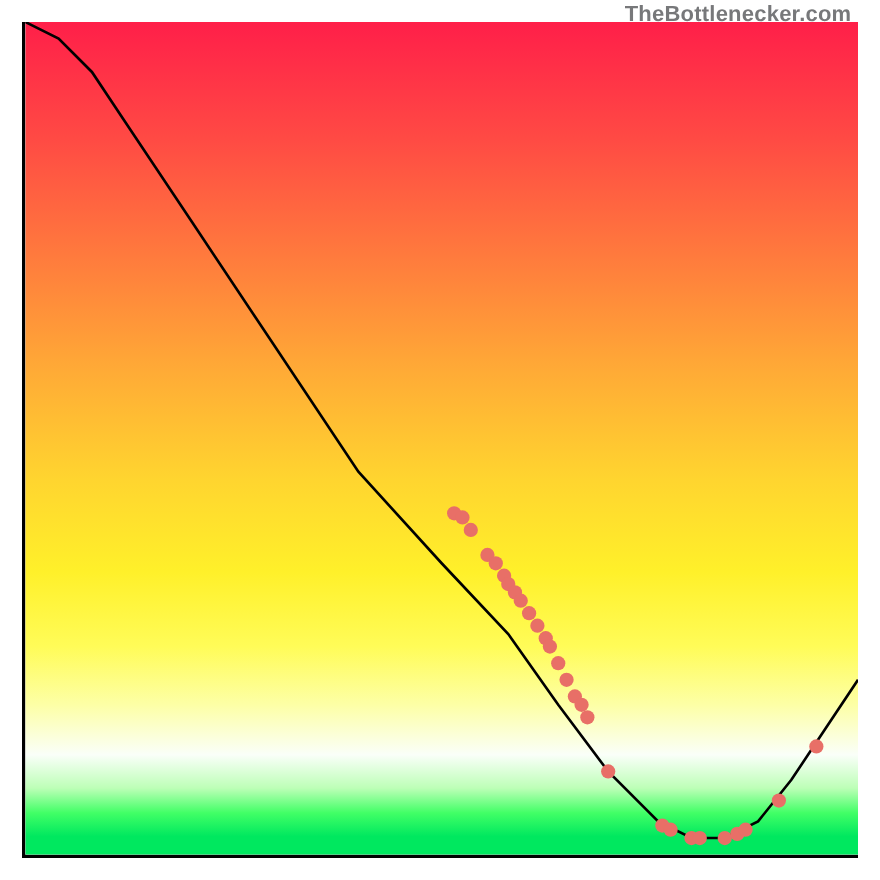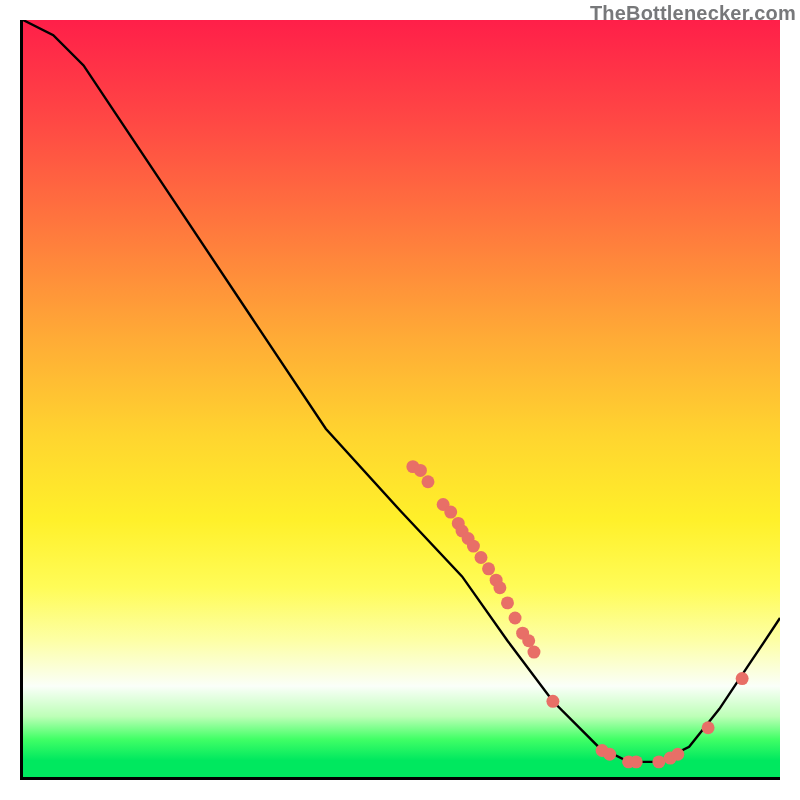--- a/index.html
+++ b/index.html
@@ -51,21 +51,21 @@
   .curve-svg {
     position: absolute;
     inset: 0;
     width: 100%;
     height: 100%;
     overflow: visible;
   }
   .source-label {
     position: absolute;
     top: 2px;
-    right: 4px;
+    right: 26px;
     font-size: 20px;
     font-weight: 600;
     color: #77787a;
     letter-spacing: 0.2px;
   }
   .dot {
     fill: #e86f67;
     stroke: none;
   }
   .curve {

